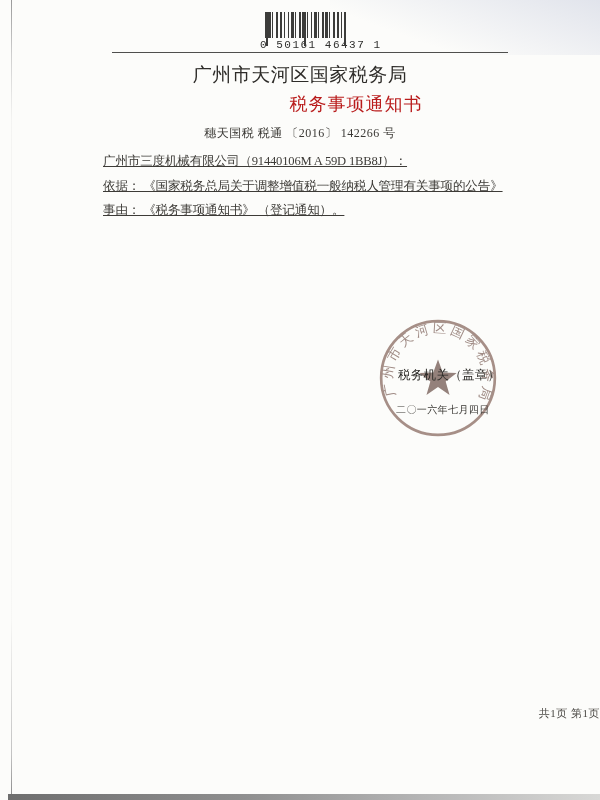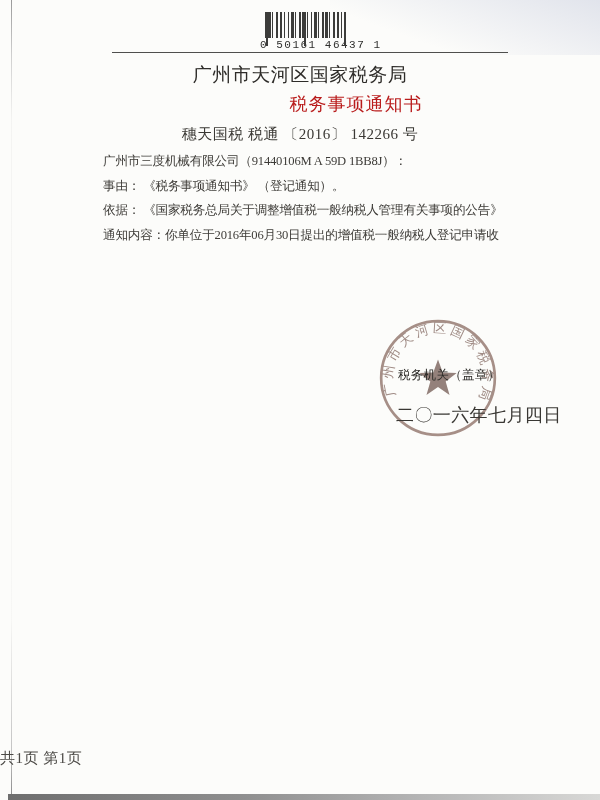--- a/index.html
+++ b/index.html
@@ -47,42 +47,42 @@
   .org-title{
     position:absolute;left:0;top:62px;width:600px;text-align:center;
     font-size:19px;letter-spacing:.5px;color:#2e2c29;font-weight:500;
   }
   .doc-title{
     position:absolute;left:8px;top:92px;width:600px;text-align:center;
     font-size:18px;letter-spacing:1px;color:#b91c1c;font-weight:500;margin-left:48px;
   }
   .doc-number{
     position:absolute;left:0;top:125px;width:600px;text-align:center;
-    font-size:15px;letter-spacing:.5px;color:#3a3834;
+    font-size:12px;letter-spacing:.5px;color:#3a3834;
   }
   
   .body-text{position:absolute;left:103px;top:149px;width:412px;}
   .body-text .line{
     font-size:12.6px;letter-spacing:-0.2px;line-height:24.6px;
-    white-space:nowrap;color:#3d3b37;
+    white-space:nowrap;color:#3d3b37;text-decoration:underline;
   }
   
   .stamp{position:absolute;left:376px;top:316px;width:124px;height:124px;opacity:.88;}
   .stamp-authority{
     position:absolute;left:398px;top:367px;
     font-size:12.5px;color:#2b2a27;letter-spacing:.3px;white-space:nowrap;
   }
   .stamp-date{
     position:absolute;left:396px;top:403px;
-    font-size:18px;color:#393733;letter-spacing:.4px;white-space:nowrap;
+    font-size:10px;color:#393733;letter-spacing:.4px;white-space:nowrap;
   }
   
   .footer{
-    position:absolute;left:0;top:749px;width:600px;text-align:left;
-    font-size:15px;color:#4c4a46;letter-spacing:.5px;
+    position:absolute;left:0;top:706px;width:600px;text-align:right;
+    font-size:11px;color:#4c4a46;letter-spacing:.5px;
   }
 </style>
 </head>
 <body>
 
 <div class="page">
 
   <div class="scan-vline"></div>
   <div class="scan-topnoise"></div>
   <div class="scan-bottom"></div>
@@ -96,23 +96,22 @@
   <div class="guard g3"></div>
 
   <div class="rule"></div>
 
   <div class="org-title">广州市天河区国家税务局</div>
   <div class="doc-title">税务事项通知书</div>
   <div class="doc-number">穗天国税 税通 〔2016〕 142266 号</div>
 
   <div class="body-text">
     <div class="line">广州市三度机械有限公司（91440106M A 59D 1BB8J）：</div>
+    <div class="line">依据： 《国家税务总局关于调整增值税一般纳税人管理有关事项的公告》</div>
     <div class="line">事由： 《税务事项通知书》 （登记通知）。</div>
-    <div class="line">依据： 《国家税务总局关于调整增值税一般纳税人管理有关事项的公告》</div>
-    <div class="line">通知内容：你单位于2016年06月30日提出的增值税一般纳税人登记申请收</div>
   </div>
 
   <svg class="stamp" viewBox="0 0 120 120" xmlns="http://www.w3.org/2000/svg">
     <circle cx="60" cy="60" r="55" fill="none" stroke="#9b8078" stroke-width="2.6"></circle>
     <path id="sealArc" d="M 20.1 78.6 A 44 44 0 1 1 99.9 78.6" fill="none"></path>
     <text font-size="13" letter-spacing="3.2" fill="#937c75" font-family="Liberation Serif, DejaVu Serif, serif">
       <textPath href="#sealArc" startOffset="2">广州市天河区国家税务局</textPath>
     </text>
     <polygon points="60,42 64.59,54.69 78.07,55.13 67.42,63.41 71.17,76.37 60,68.8 48.83,76.37 52.58,63.41 41.93,55.13 55.41,54.69" fill="#86716a"></polygon>
   </svg>

